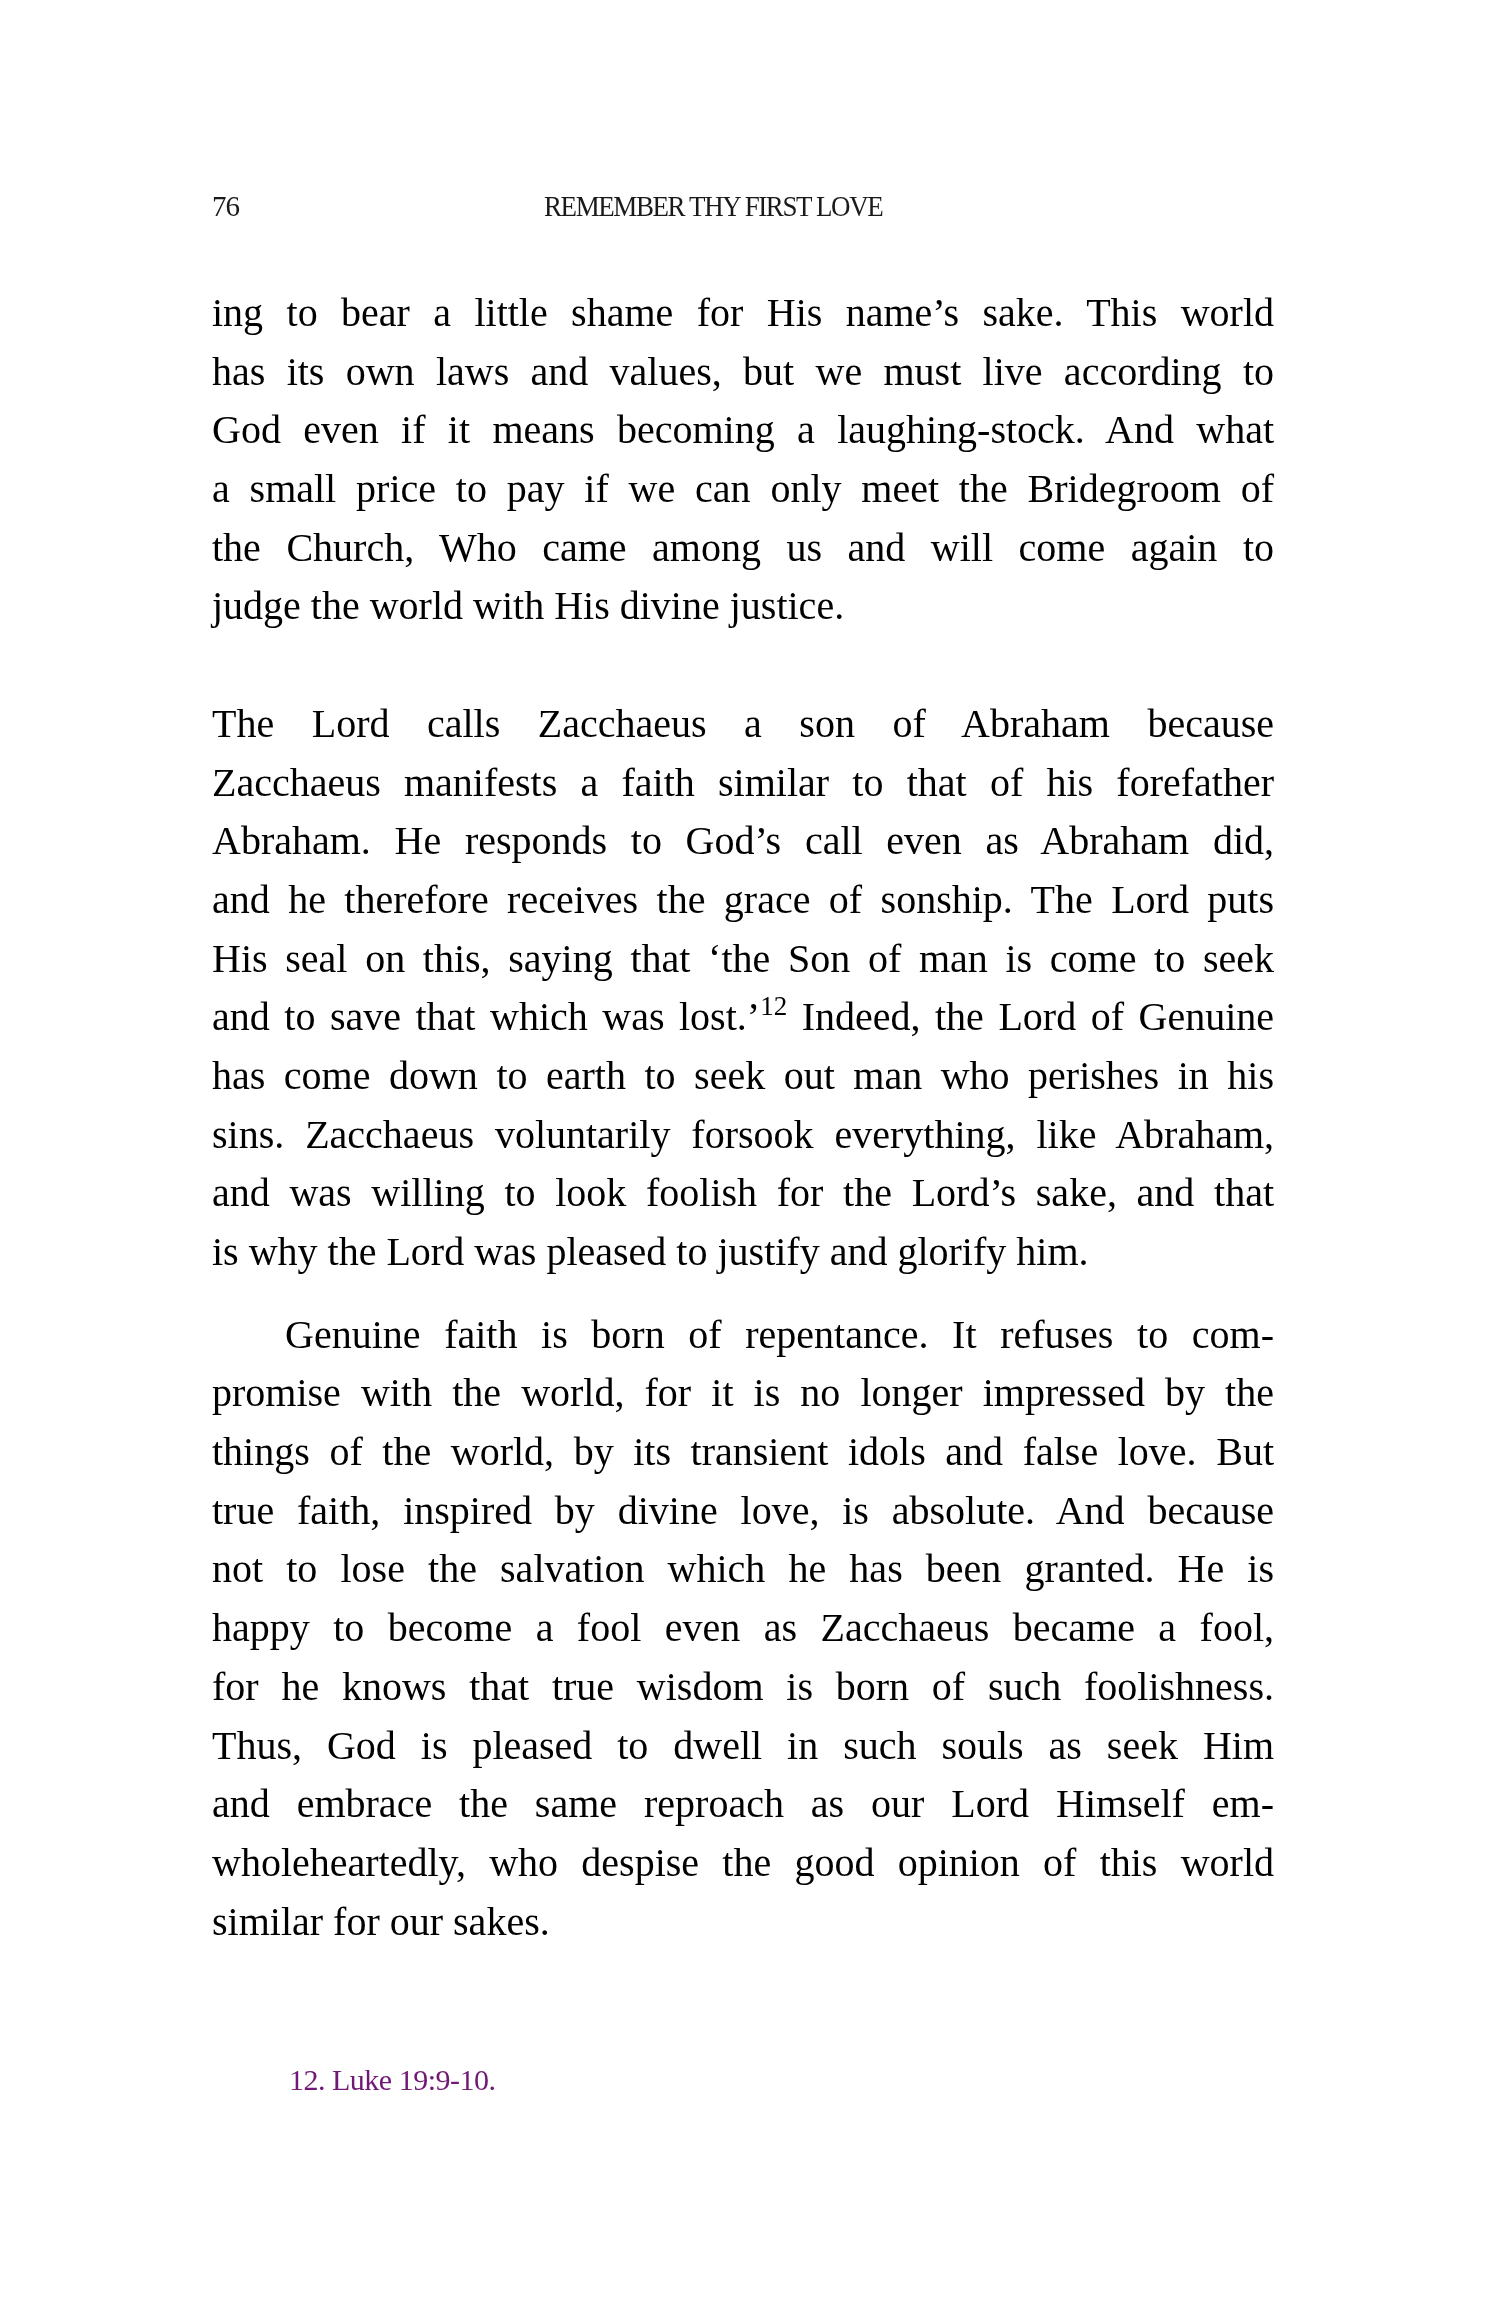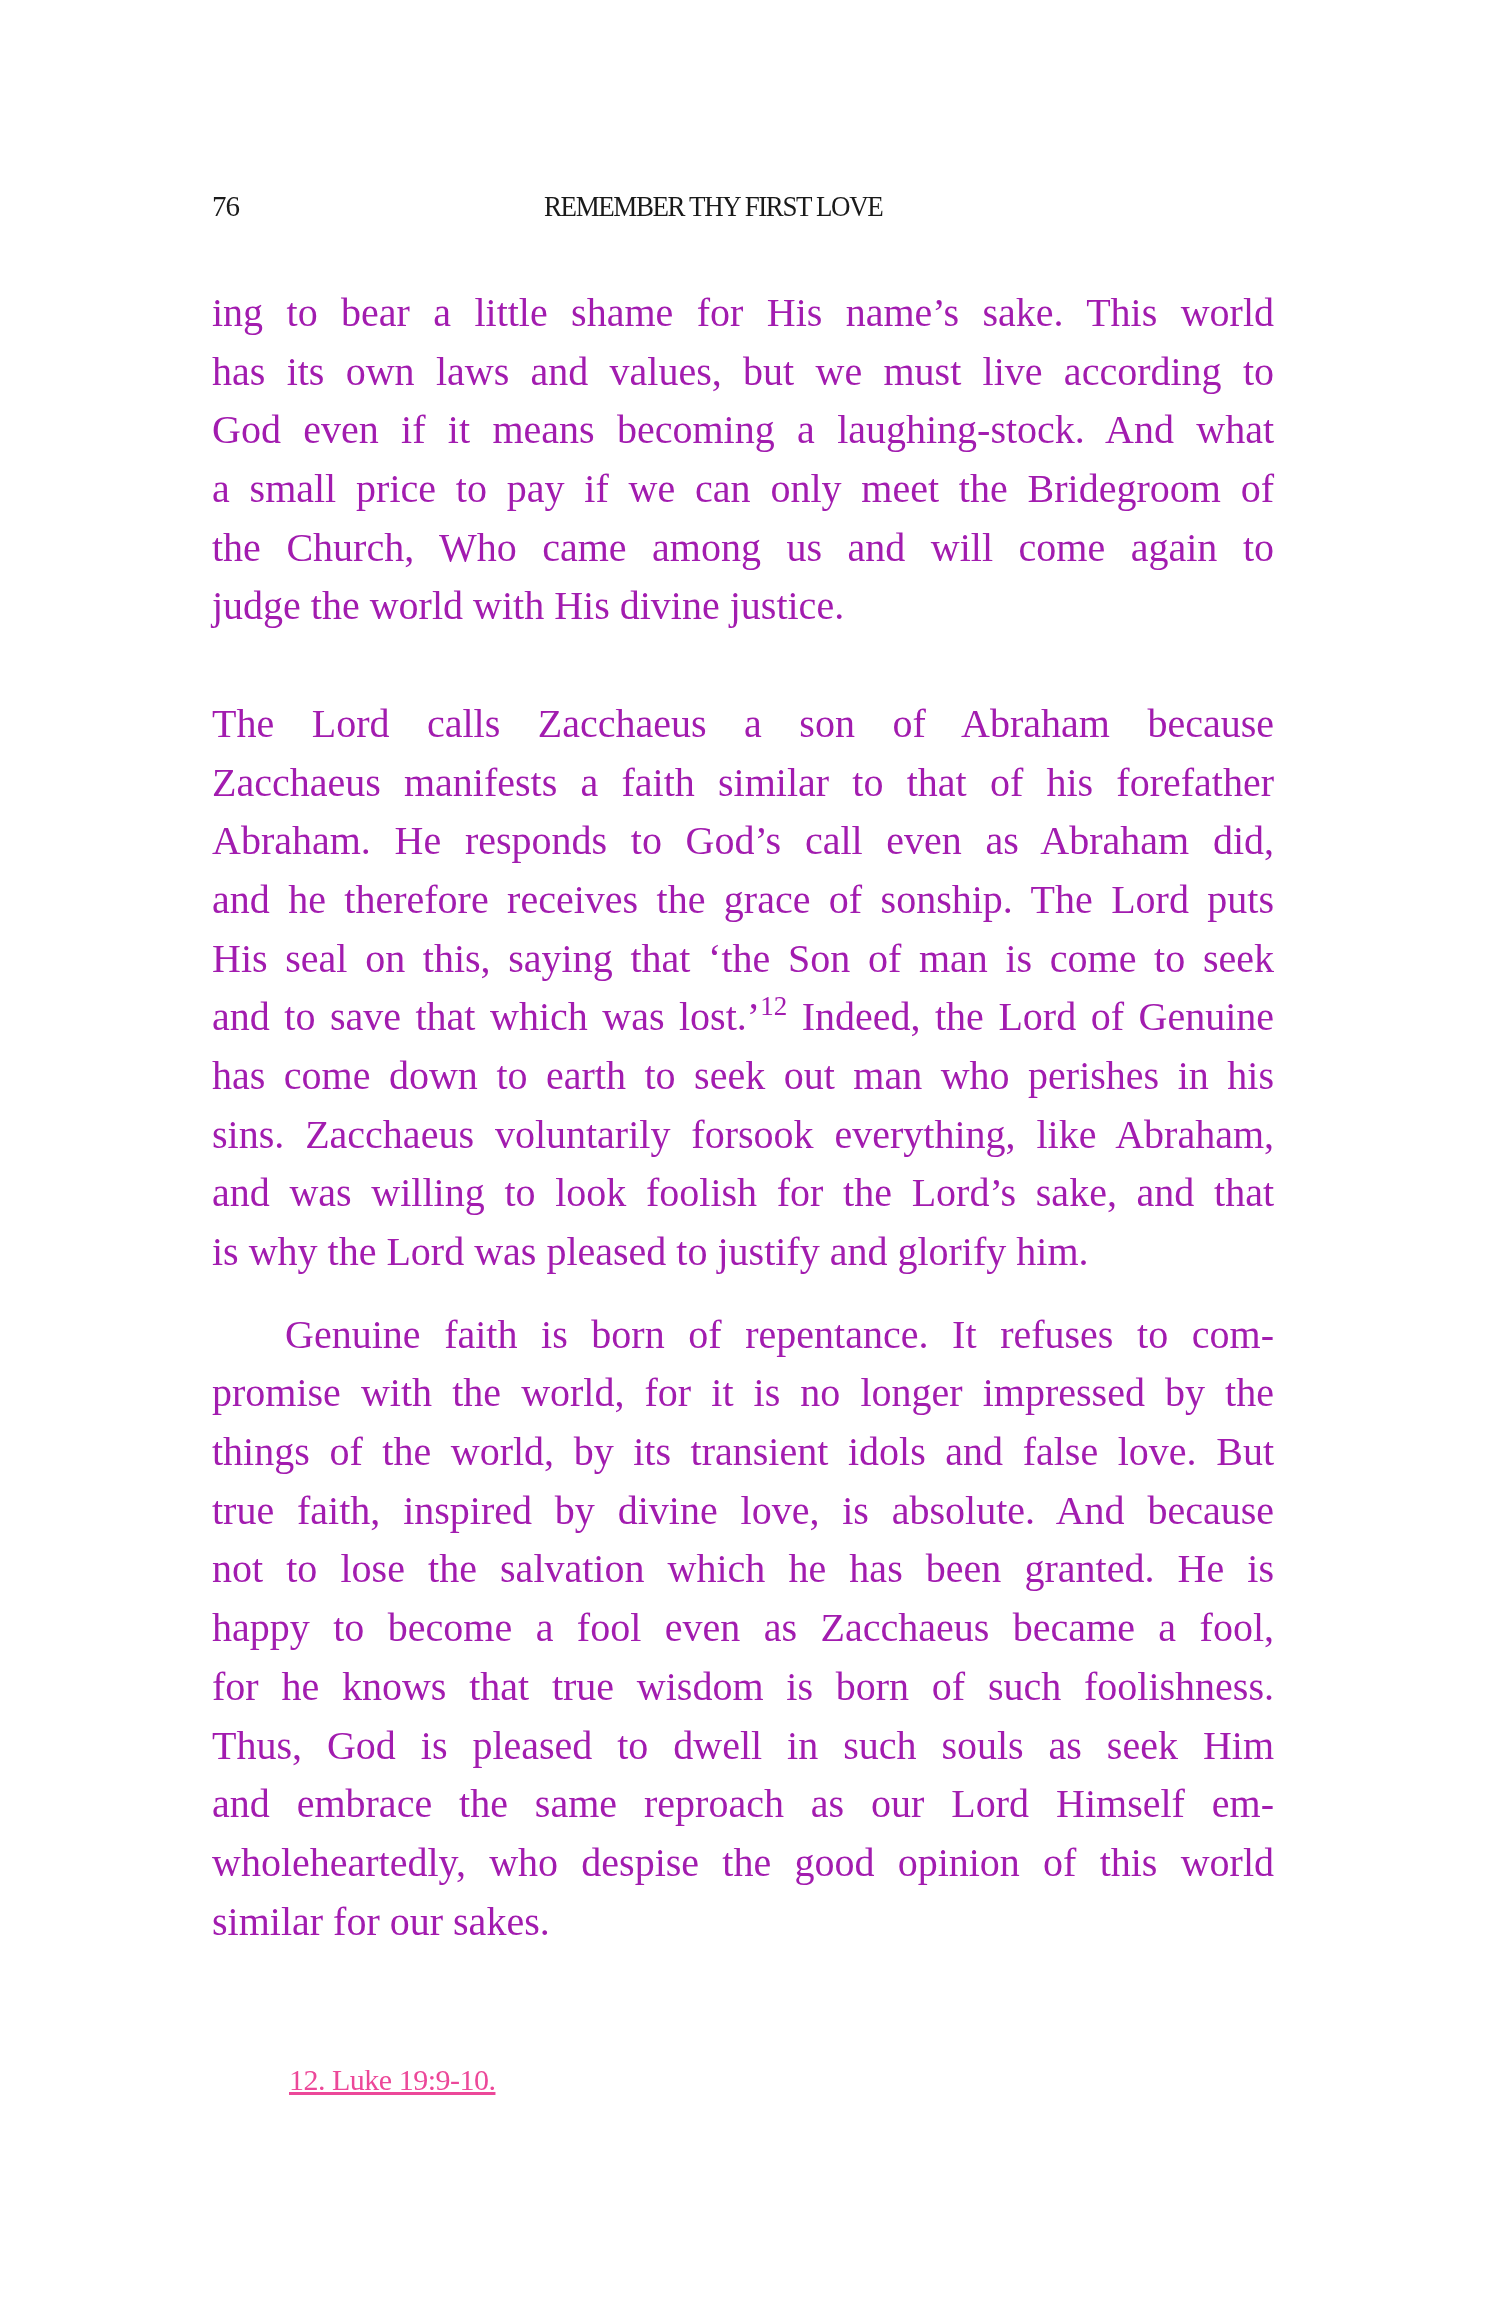--- a/index.html
+++ b/index.html
@@ -3,27 +3,27 @@
   <meta charset="utf-8">
   <style>
     html, body { margin: 0; padding: 0; background: #ffffff; }
     body { width: 1500px; height: 2309px; position: relative; overflow: hidden; color: #111111; }
     .page { position: absolute; left: 0; top: 0; width: 1232px; height: 2309px; background: #ffffff; }
     .running-head { position: absolute; top: 190px; left: 212px; width: 1062px; height: 40px;
       font-family: "Liberation Serif", serif; font-size: 29px; color: #1a1a1a; }
     .folio { position: absolute; left: 0; top: 0; letter-spacing: -1px; }
     .head-title { position: absolute; left: 332px; top: 0; letter-spacing: -1.5px; transform: scaleX(0.93); transform-origin: left top; }
     .body-text { position: absolute; left: 212px; top: 284px; width: 1062px;
-      font-family: "Liberation Serif", serif; font-size: 40px; line-height: 58.7px; color: #a21caf; }
+      font-family: "Liberation Serif", serif; font-size: 40px; line-height: 58.7px; color: #000000; }
     .line { display: block; white-space: nowrap; text-align: justify; text-align-last: justify; height: 58.7px; overflow: visible; }
     .line.last { text-align-last: left; }
     .line.indent { padding-left: 73px; margin-top: 24px; }
     .gap { display: block; height: 58.7px; }
     sup { font-size: 27px; line-height: 0; vertical-align: 15px; font-family: Liberation Serif, serif; }
-    .footnote { position: absolute; left: 289px; top: 2063px; font-family: "Liberation Serif", serif; font-size: 30px; color: #ec4899; letter-spacing: -0.5px; text-decoration: underline; }
+    .footnote { position: absolute; left: 289px; top: 2063px; font-family: "Liberation Serif", serif; font-size: 30px; color: #701a75; letter-spacing: -0.5px; }
   </style>
 </head>
 <body>
 
 <div class="page">
   <div class="running-head">
     <span class="folio">76</span>
     <span class="head-title">REMEMBER THY FIRST LOVE</span>
   </div>
 

